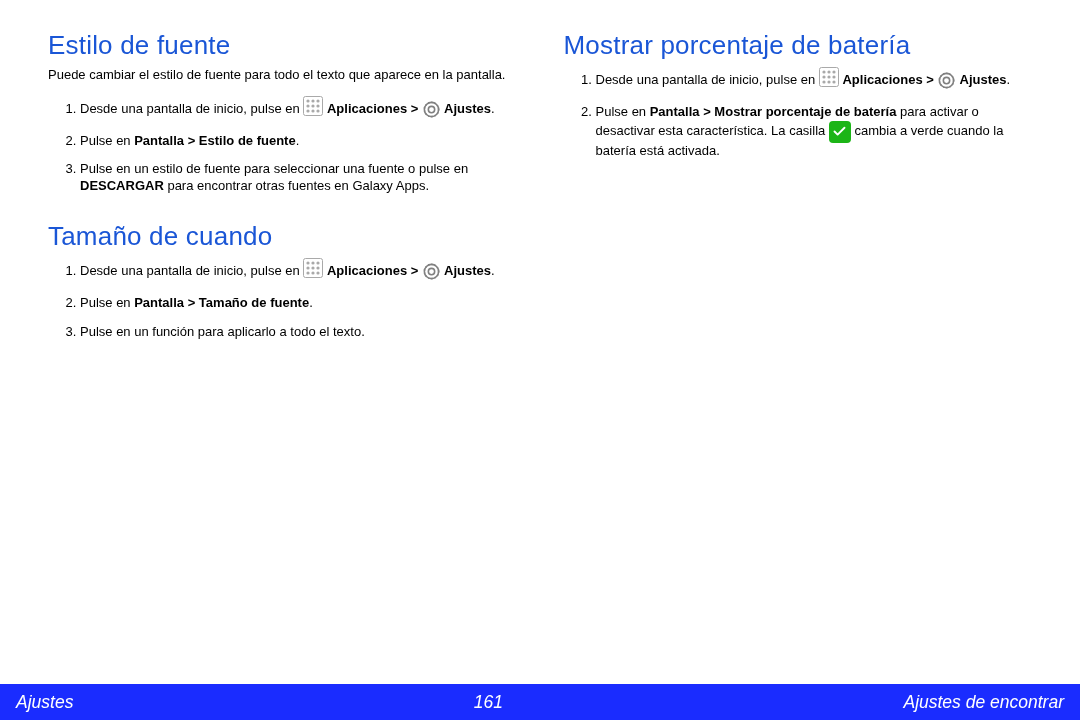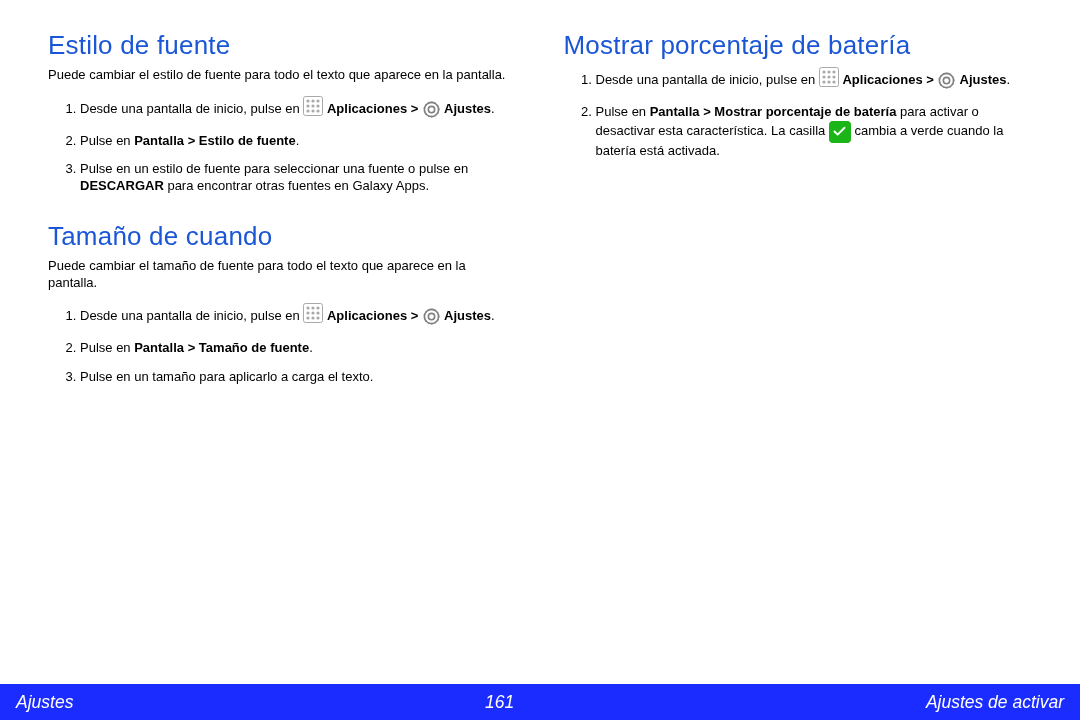--- a/index.html
+++ b/index.html
@@ -103,21 +103,20 @@
             <span>Pulse en </span><span class="bold">Pantalla &gt; Estilo de fuente</span><span>.</span>
           </li>
           <li>
             <span>Pulse en un estilo de fuente para seleccionar una fuente o pulse en </span><span class="bold">DESCARGAR</span><span> para encontrar otras fuentes en Galaxy Apps.</span>
           </li>
         </ol>
       </div>
 
       <div class="section-block">
         <h2 class="section-heading">Tamaño de cuando</h2>
-        <p class="intro">Puede cambiar el tamaño de fuente para todo el texto que aparece en la pantalla.</p>
         <ol class="steps">
           <li>
             <span>Desde una pantalla de inicio, pulse en </span><span class="icon apps-icon">
               <svg viewBox="0 0 20 20">
                 <rect x="0.5" y="0.5" width="19" height="19" rx="2" fill="none" stroke="#a9a9a9" stroke-width="1"></rect>
                 <g fill="#a9a9a9">
                   <circle cx="5" cy="5" r="1.6"></circle>
                     <circle cx="10" cy="5" r="1.6"></circle>
                     <circle cx="15" cy="5" r="1.6"></circle>
                   <circle cx="5" cy="10" r="1.6"></circle>
@@ -138,21 +137,21 @@
                       <circle cx="12" cy="12" r="9"></circle>
                     </g>
                   </g>
                 </svg>
             </span><span class="bold"> Ajustes</span><span>.</span>
           </li>
           <li>
             <span>Pulse en </span><span class="bold">Pantalla &gt; Tamaño de fuente</span><span>.</span>
           </li>
           <li>
-            <span>Pulse en un tamaño para aplicarlo a carga el texto.</span>
+            <span>Pulse en un función para aplicarlo a todo el texto.</span>
           </li>
         </ol>
       </div>
 
     </div>
 
     <div class="col">
 
       <div class="section-block">
         <h2 class="section-heading">Mostrar porcentaje de batería</h2>
@@ -195,15 +194,15 @@
           </li>
         </ol>
       </div>
 
     </div>
   </div>
 
   <div class="footer">
     <span>Ajustes</span>
     <span>161</span>
-    <span>Ajustes de activar</span>
+    <span>Ajustes de encontrar</span>
   </div>
 </div>
 
 </body></html>

